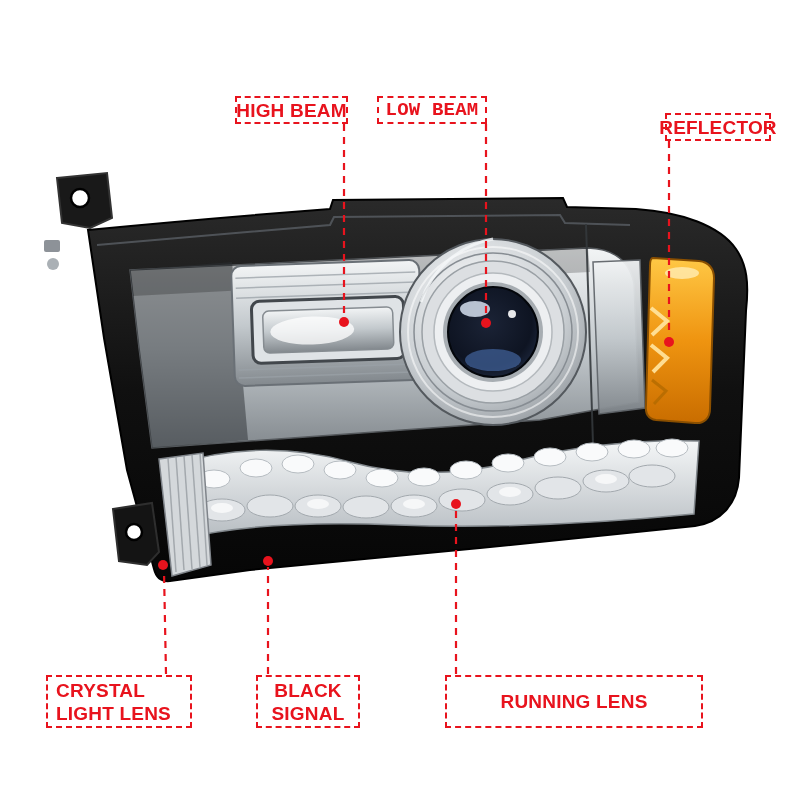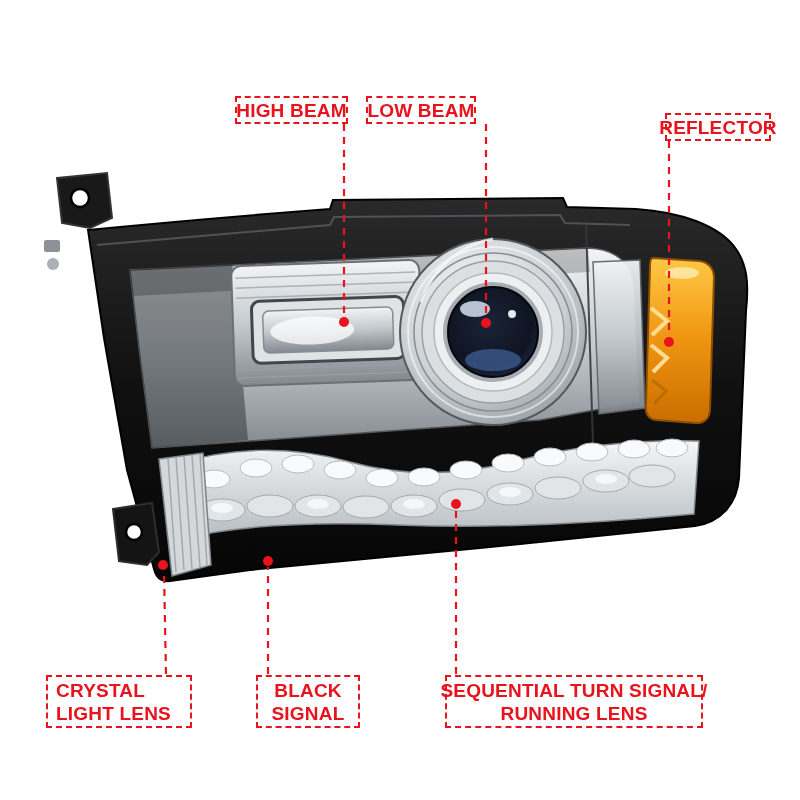--- a/index.html
+++ b/index.html
@@ -18,21 +18,21 @@
   .overlay circle.dot{ fill:var(--accent); }
   .callout{
     position:absolute; border:2px dashed var(--accent);
     color:var(--accent); font-weight:bold; font-size:19px; line-height:23px;
     display:flex; align-items:center; justify-content:center; text-align:center;
     letter-spacing:.2px; white-space:nowrap;
   }
   .callout.two-line{ flex-direction:column; }
   .callout.align-left{ align-items:flex-start; text-align:left; padding-left:8px; }
   #co-high-beam{ left:235px; top:84px;  width:113px; height:28px; }
-  #co-low-beam{  left:366px; top:84px;  width:110px; height:28px; }
+  #co-low-beam{  left:377px; top:84px;  width:110px; height:28px;font-family:Liberation Mono, monospace; }
   #co-reflector{ left:665px; top:101px; width:106px; height:28px; }
   #co-crystal{   left:46px;  top:663px; width:146px; height:53px; }
   #co-black{     left:256px; top:663px; width:104px; height:53px; }
   #co-seq{       left:445px; top:663px; width:258px; height:53px; }
 </style>
 </head>
 <body>
 
 <div class="stage">
 
@@ -241,17 +241,16 @@
     <span>CRYSTAL</span>
     <span>LIGHT LENS</span>
   </div>
 
   <div id="co-black" class="callout two-line">
     <span>BLACK</span>
     <span>SIGNAL</span>
   </div>
 
   <div id="co-seq" class="callout two-line">
-    <span>SEQUENTIAL TURN SIGNAL/</span>
     <span>RUNNING LENS</span>
   </div>
 
 </div>
 
 </body></html>

